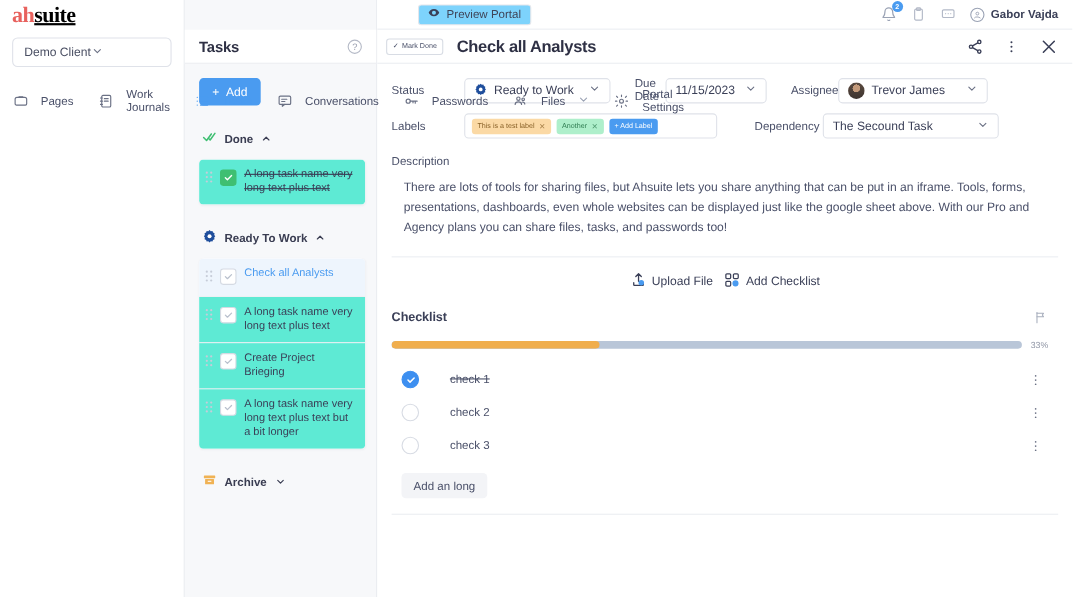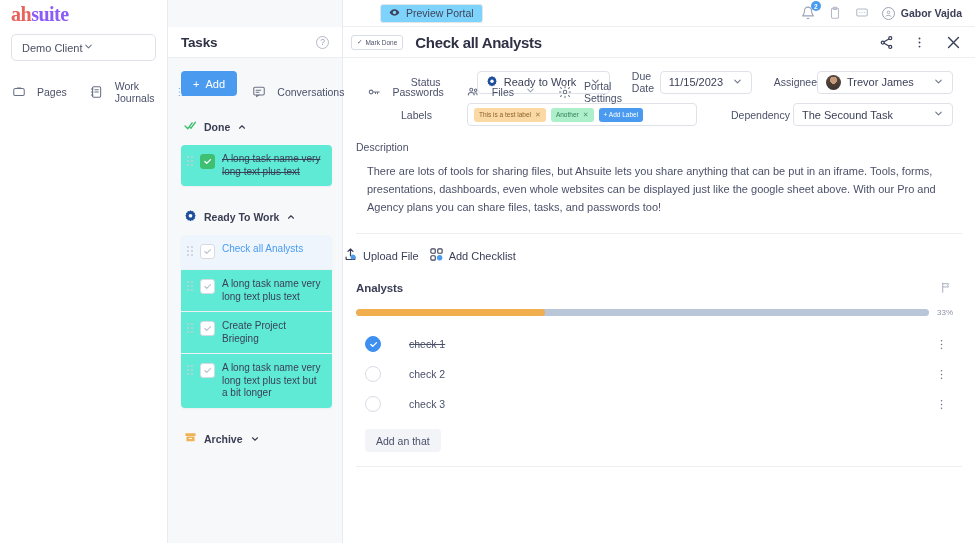--- a/index.html
+++ b/index.html
@@ -14,21 +14,21 @@
 
   
   .sidebar {
     width: 168px; height: 543px; background: #fff;
     border-right: 1px solid #e8eaef;
     display: flex; flex-direction: column; flex: 0 0 168px;
   }
   .logo-wrap { height: 27px; display: flex; align-items: center; padding: 0 0 0 11px; }
   .logo { font-family: "Liberation Serif", serif; font-size: 20px; font-weight: 700; letter-spacing: -0.5px; line-height: 1; }
   .logo .ah { color: #e8625e; }
-  .logo .suite { color: #8b5cf6; }
+  .logo .suite { color: #000000; text-decoration: underline; }
   .client-select {
     margin: 7px 11px 0 11px; height: 27px; border: 1px solid #dfe2e9; border-radius: 5px;
     display: flex; align-items: center; 
     padding: 0 9px 0 10px; font-size: 11px; color: #4a4f63; background:#fff;
     cursor: pointer;
   }
   .nav { margin-top: 14px; display: flex; }
   .nav-item {
     display: flex; align-items: center; gap: 11px;
     padding: 0 11px; height: 33.5px; font-size: 10.5px; color: #4a5069;
@@ -112,21 +112,21 @@
     border:1px solid #d8dce4; border-radius:3px; height:15px; padding:0 5px;
     font-size:6.5px; color:#4a5069; background:#fff; display:inline-flex;align-items:center;gap:3px;
     cursor:pointer; font-family:inherit;
   }
   .detail-title { font-size: 15px; font-weight: 700; color:#2e3044; letter-spacing:-0.3px;}
   .detail-actions { margin-left:auto; display:flex; align-items:center; gap:18px; }
   .da { color:#3a3f57; cursor:pointer; display:flex;}
 
   .detail-body { flex:1; overflow:hidden; }
   .fields { padding: 12px 22px 0 13px; }
-  .frow { display:flex; align-items:center; margin-bottom: 9px; justify-content: flex-end; }
+  .frow { display:flex; align-items:center; margin-bottom: 9px; }
   .flabel { font-size:10.5px; color:#4a5069; flex:0 0 66px; }
   .fctl {
     height: 23px; border:1px solid #dfe2e9; border-radius:4px; background:#fff;
     display:flex; align-items:center; padding: 0 8px; font-size:11px; color:#3a3f57;
     cursor:pointer; gap:6px;
   }
   .fctl .chev { margin-left:auto; color:#6b7185;}
   .sel-status { width: 133px; }
   .sel-date { width: 92px; margin-left: 0; }
   .sel-assignee { width: 136px; }
@@ -146,21 +146,21 @@
   .chip.green { background:#aeefcb; color:#2f7d52; }
   .chip.blue { background:#4a9bf0; color:#fff; }
   .chip .x { font-size:7px; opacity:.75; }
 
   .desc-wrap { padding: 6px 22px 0 13px; }
   .desc-label { font-size: 10.5px; color:#4a5069; margin-bottom: 9px; }
   .desc-text { font-size: 11px; line-height: 18px; color:#4a5069; padding-left:11px; }
 
   .divider { height:1px; background:#eceef2; margin: 17px 13px 0 13px; }
 
-  .actions-row { display:flex; justify-content:flex-start; gap:10px; padding: 13px 0 0 0; }
+  .actions-row { display:flex; justify-content:center; gap:10px; padding: 13px 0 0 0; }
   .act-btn { display:inline-flex; align-items:center; gap:5px; font-size:11px; color:#3a3f57;
     background:#fff; border:none; cursor:pointer; font-family:inherit; }
 
   .checklist-sec { padding: 17px 22px 0 13px; }
   .cl-head { display:flex; align-items:center; }
   .cl-title { font-size: 11.5px; font-weight:700; color:#3a3f57; letter-spacing:-0.1px;}
   .cl-flag { margin-left:auto; color:#a8aebd; cursor:pointer; display:flex;}
   .pbar-row { display:flex; align-items:center; gap:8px; margin-top: 14px; }
   .pbar { flex:1; height:7px; border-radius:4px; background:#b9c6d8; overflow:hidden;}
   .pbar .fill { height:100%; background:#f0ae4d; border-radius:4px; }
@@ -595,21 +595,21 @@
                 <rect x="14" y="3" width="7" height="7" rx="1.5"></rect>
                 <circle cx="17" cy="17" r="4.4" fill="#4a9bf0" stroke="none"></circle>
               </svg>
           </span>
           <span>Add Checklist</span>
         </button>
       </div>
 
       <div class="checklist-sec">
         <div class="cl-head">
-          <div class="cl-title">Analysts</div>
+          <div class="cl-title">Checklist</div>
           <span class="cl-flag">
             <svg width="13" height="13" viewBox="0 0 24 24" fill="none" stroke="#a8aebd" stroke-width="1.8" stroke-linecap="round" stroke-linejoin="round">
                 <path d="M5 21V4"></path>
                 <path d="M5 5h11l-2 3 2 3H5"></path>
               </svg>
           </span>
         </div>
         <div class="pbar-row">
           <div class="pbar" style="background: rgb(185, 198, 216);">
             <div class="fill" id="pfill" style="width: 33%; background: rgb(240, 174, 77);"></div>
@@ -650,21 +650,21 @@
             <span class="cl-dots">
               <svg width="13" height="13" viewBox="0 0 24 24" fill="#6b7185">
                   <circle cx="12" cy="5" r="1.4"></circle>
                   <circle cx="12" cy="12" r="1.4"></circle>
                   <circle cx="12" cy="19" r="1.4"></circle>
                 </svg>
             </span>
           </div>
         </div>
 
-        <button class="add-item-btn">Add an that</button>
+        <button class="add-item-btn">Add an long</button>
       </div>
 
       <div class="divider" style="margin-top:14px;"></div>
 
 
     </div>
   </main>
 </div>
 
 </body></html>

